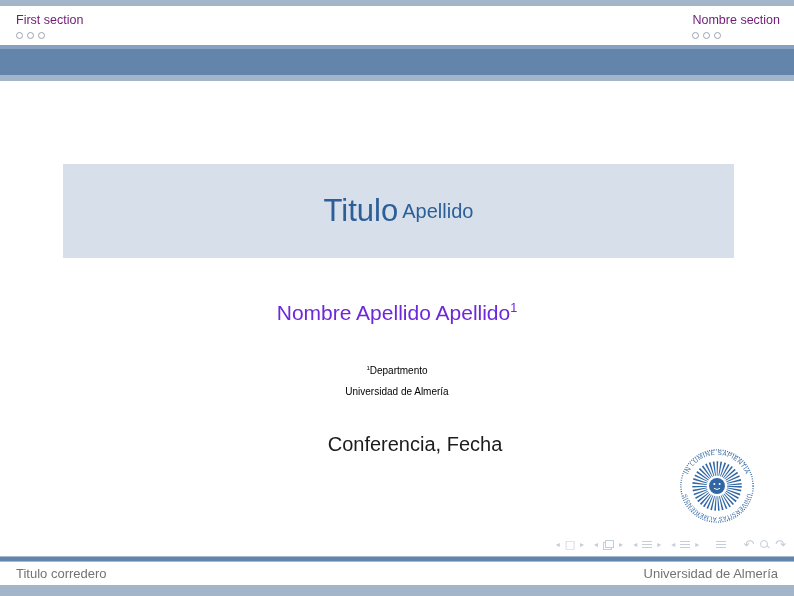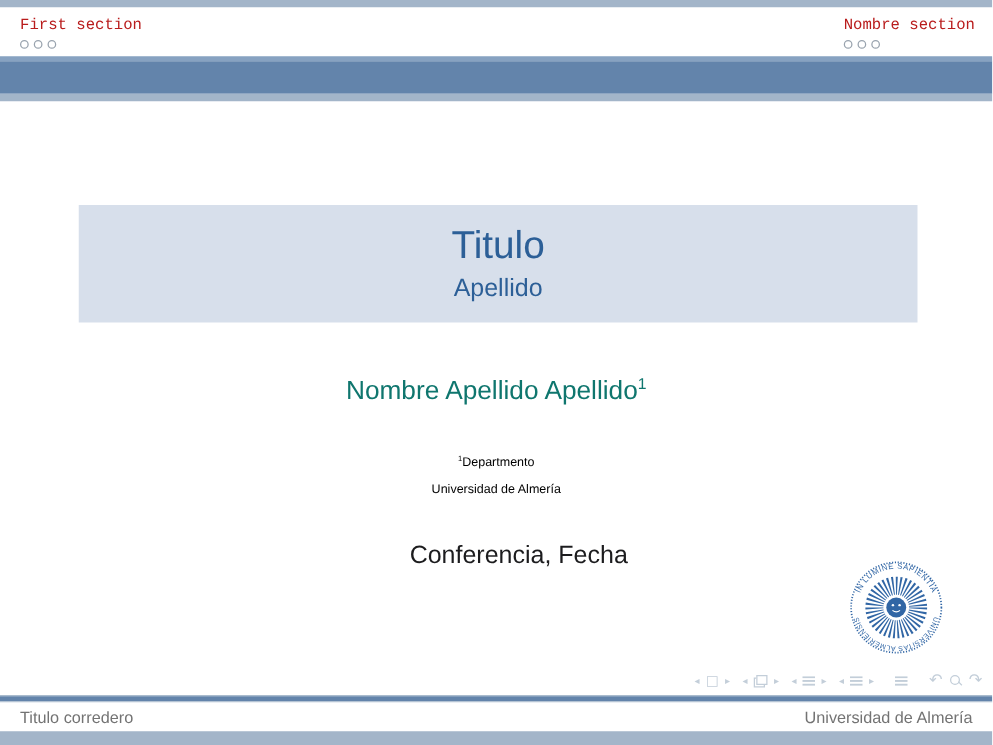--- a/index.html
+++ b/index.html
@@ -7,39 +7,39 @@
   .slide {
     position:relative; width:794px; height:596px; background:#ffffff;
     font-family:"Liberation Sans", sans-serif; overflow:hidden;
   }
   
   .bar-top-thin { position:absolute; top:0; left:0; width:100%; height:6px; background:#a3b5c9; }
   .header-strip { position:absolute; top:6px; left:0; width:100%; height:39px; background:#ffffff; }
   .section-block { position:absolute; top:7px; }
   .section-block.left { left:16px; }
   .section-block.right { right:14px; }
-  .sec-label { font-size:12.5px; line-height:15px; color:#b91c1c; white-space:nowrap;font-family:Liberation Mono, monospace; }
+  .sec-label { font-size:12.5px; line-height:15px; color:#701a75; white-space:nowrap; }
   .dots { margin-top:4px; display:flex; gap:4px; }
   .dot { width:7px; height:7px; border:1.3px solid #99a3ae; border-radius:50%; background:transparent; }
   .band-edge { position:absolute; top:45px; left:0; width:100%; height:4px; background:#87a2c1; }
   .band-steel { position:absolute; top:49px; left:0; width:100%; height:26px; background:#6384ab; }
   .band-light { position:absolute; top:75px; left:0; width:100%; height:6px; background:#a3b5c9; }
 
   
   .title-block {
     position:absolute; left:63px; top:164px; width:671px; height:94px;
-    background:#d7dfeb; display:flex; flex-direction:column; align-items:center; justify-content:center;
+    background:#d7dfeb; display:flex; flex-direction:row; align-items:center; justify-content:center;
     gap:4px; text-align:center;
   }
   .main-title { font-size:31px; line-height:36px; color:#2c5f97; font-weight:400; }
   .sub-title  { font-size:20px; line-height:26px; color:#2c5f97; font-weight:400; }
 
   
   .author-line { position:absolute; top:301px; left:0; width:100%; text-align:center;
-                 font-size:21px; line-height:24px; color:#0f766e; }
+                 font-size:21px; line-height:24px; color:#6d28d9; }
   .author-line sup, .inst-block sup { font-size:60%; vertical-align:super; line-height:0; }
   .inst-block { position:absolute; top:360px; left:0; width:100%; text-align:center;
                 font-size:10px; line-height:21px; color:#000000; }
   .date-line { position:absolute; top:432px; left:18px; width:100%; text-align:center;
                font-size:20px; line-height:24px; color:#1c1c1e; }
 
   
   .logo { position:absolute; left:679px; top:448px; width:76px; height:76px; }
 
   

